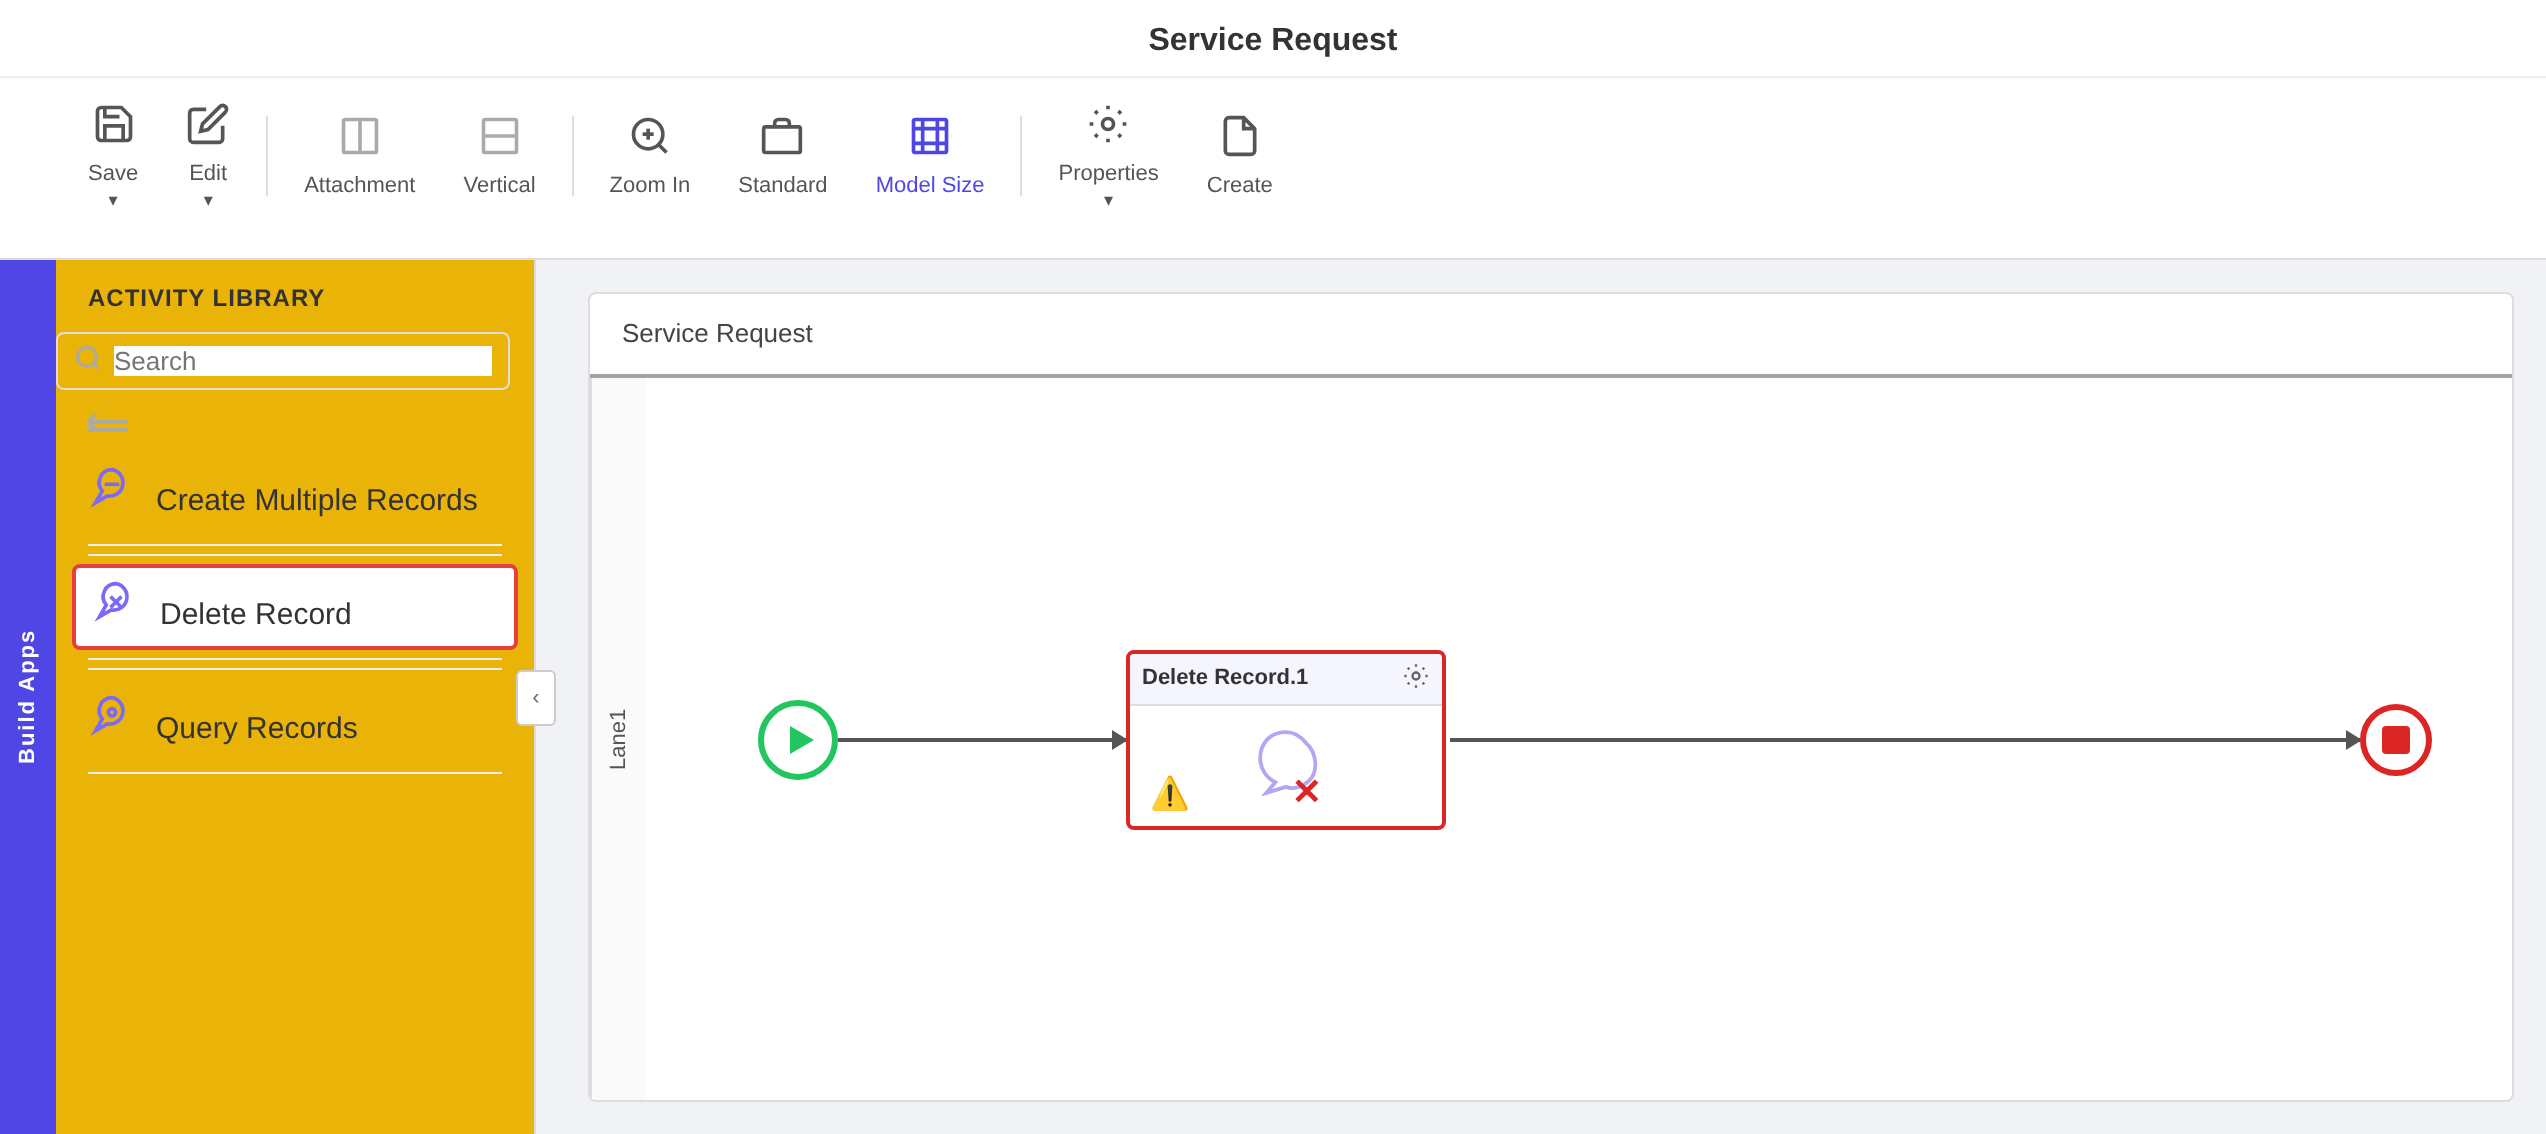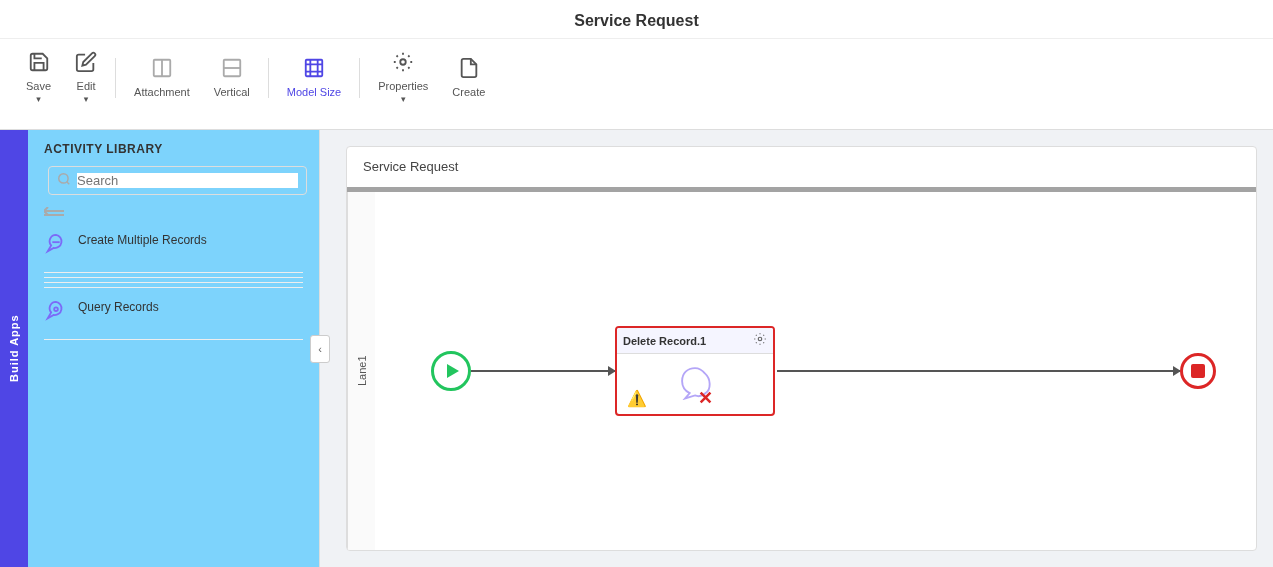--- a/index.html
+++ b/index.html
@@ -20,21 +20,21 @@
       color: #333;
       padding: 12px 0 8px 0;
       border-bottom: 1px solid #eee;
       width: 100%;
       text-align: center;
     }
     .toolbar {
       display: flex;
       align-items: center;
       gap: 4px;
-      padding: 8px 16px;
+      padding: 8px 34px;
       width: 100%;
     }
     .toolbar-item {
       display: flex;
       flex-direction: column;
       align-items: center;
       padding: 4px 10px;
       cursor: pointer;
       color: #555;
       font-size: 11px;
@@ -64,60 +64,60 @@
       padding: 12px 6px;
       letter-spacing: 1px;
       display: flex;
       align-items: center;
       justify-content: center;
       min-width: 28px;
     }
 
     
     .activity-library {
-      width: 292px;
-      background: #7dd3fc;
+      width: 240px;
+      background: #eab308;
       border-right: 1px solid #ddd;
       display: flex;
       flex-direction: column;
       padding: 12px 0;
     }
     .library-title {
       font-size: 12px;
       font-weight: 700;
       color: #333;
       padding: 0 16px 10px 16px;
       letter-spacing: 0.5px;
     }
     .search-box {
-      margin: 0 12px 10px 20px;
+      margin: 0 12px 10px 0;
       border: 1px solid #ddd;
       border-radius: 4px;
       display: flex;
       align-items: center;
       padding: 5px 8px;
       gap: 6px;
     }
     .search-box input {
       border: none;
       outline: none;
       font-size: 13px;
       color: #999;
       width: 100%;
     }
     .search-icon { color: #999; font-size: 14px; }
 
     .lib-items { overflow-y: auto; flex: 1; }
     .lib-item {
       display: flex;
-      align-items: flex-start;
+      align-items: flex-end;
       gap: 10px;
       padding: 8px 16px;
       cursor: pointer;
-      font-size: 12px;
+      font-size: 15px;
       color: #333;
     }
     .lib-item.active {
       border: 2px solid #e53e3e;
       border-radius: 4px;
       margin: 0 8px;
       padding: 6px 8px;
       background: #fff;
     }
     .lib-item .item-icon { font-size: 18px; color: #7c6af7; flex-shrink: 0; width: 24px; text-align: center; }
@@ -167,21 +167,21 @@
       font-weight: 500;
     }
 
     
     .lane {
       position: absolute;
       top: 40px;
       left: 0;
       right: 0;
       bottom: 0;
-      border-top: 5px solid #a3a3a3;
+      border-top: 2px solid #a3a3a3;
       display: flex;
     }
     .lane-label {
       width: 28px;
       border-right: 1px solid #ddd;
       display: flex;
       align-items: center;
       justify-content: center;
       writing-mode: vertical-rl;
       transform: rotate(180deg);
@@ -373,22 +373,42 @@
       <span class="icon">
         <svg width="22" height="22" viewBox="0 0 24 24" fill="none" stroke="#aaa" stroke-width="2">
             <rect x="3" y="3" width="18" height="18" rx="1"></rect>
             <line x1="3" y1="12" x2="21" y2="12"></line>
           </svg>
       </span>
       <span class="label">Vertical</span>
     </div>
     <div class="toolbar-sep"></div>
 
-
-
+    <div class="toolbar-item">
+      <span class="icon">
+        <svg width="22" height="22" viewBox="0 0 24 24" fill="none" stroke="#555" stroke-width="2">
+            <circle cx="11" cy="11" r="8"></circle>
+            <line x1="21" y1="21" x2="16.65" y2="16.65"></line>
+            <line x1="11" y1="8" x2="11" y2="14"></line>
+            <line x1="8" y1="11" x2="14" y2="11"></line>
+          </svg>
+      </span>
+      <span class="label">Zoom In</span>
+    </div>
+
+
+    <div class="toolbar-item">
+      <span class="icon">
+        <svg width="22" height="22" viewBox="0 0 24 24" fill="none" stroke="#555" stroke-width="2">
+            <rect x="2" y="7" width="20" height="14" rx="1"></rect>
+            <path d="M16 7V5a2 2 0 00-2-2h-4a2 2 0 00-2 2v2"></path>
+          </svg>
+      </span>
+      <span class="label">Standard</span>
+    </div>
 
     <div class="toolbar-item active">
       <span class="icon">
         <svg width="22" height="22" viewBox="0 0 24 24" fill="none" stroke="#4f46e5" stroke-width="2">
             <rect x="3" y="3" width="18" height="18" rx="1"></rect>
             <path d="M8 3v18M16 3v18M3 8h18M3 16h18"></path>
           </svg>
       </span>
       <span class="label" style="color:#4f46e5">Model Size</span>
     </div>
@@ -452,20 +472,30 @@
             </svg>
         </span>
         <span class="item-label">Create Multiple Records</span>
       </div>
 
       <div class="lib-divider"></div>
 
 
       <div class="lib-divider"></div>
 
+      <div class="lib-item active">
+        <span class="item-icon">
+          <svg width="22" height="22" viewBox="0 0 24 24" fill="none" stroke="#7c6af7" stroke-width="2">
+              <path d="M12 2a7 7 0 00-5.29 11.56L3 20l6.44-3.71A7 7 0 1012 2z"></path>
+              <line x1="9" y1="9" x2="15" y2="15"></line>
+              <line x1="15" y1="9" x2="9" y2="15"></line>
+            </svg>
+        </span>
+        <span class="item-label">Delete Record</span>
+      </div>
 
       <div class="lib-divider"></div>
 
 
       <div class="lib-divider"></div>
 
       <div class="lib-item">
         <span class="item-icon">
           <svg width="22" height="22" viewBox="0 0 24 24" fill="none" stroke="#7c6af7" stroke-width="2">
               <path d="M12 2a7 7 0 00-5.29 11.56L3 20l6.44-3.71A7 7 0 1012 2z"></path>

